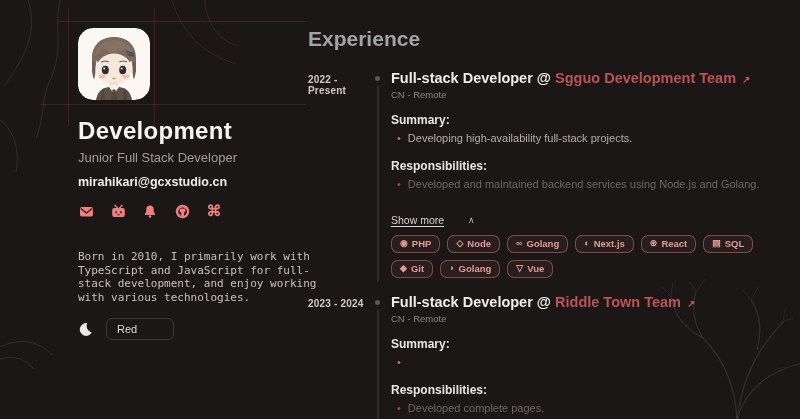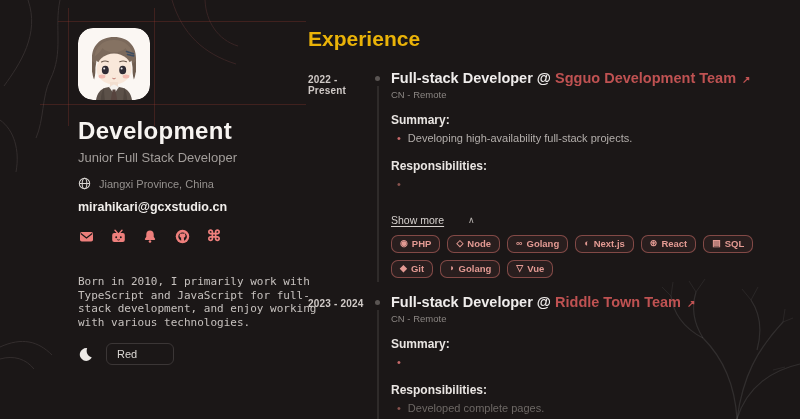--- a/index.html
+++ b/index.html
@@ -27,21 +27,21 @@
   .social{margin-top:13px;display:flex;gap:16px;align-items:center;height:16px}
   .social .s-icon{display:inline-flex;align-items:center;justify-content:center;width:16px;height:16px;cursor:pointer}
   .cmd-glyph{color:#ee7f7c;font-size:15px;font-weight:bold;line-height:16px}
   .about-h{margin-top:22px;font-size:21px;font-weight:bold;color:#f4f1ee}
   .about-p{margin-top:31px;width:247px;font-family:"DejaVu Sans Mono",monospace;font-size:11px;line-height:13.5px;color:#c6c1be}
   .theme-row{margin-top:14px;display:flex;align-items:center;gap:13px}
   .theme-select{width:56px;height:20px;border:1px solid #3b3636;border-radius:6px;display:flex;align-items:center;padding-left:10px;font-size:11px;color:#dcd8d5;background:transparent;cursor:pointer}
 
   
   main{position:absolute;left:300px;top:0;width:500px;height:419px;padding:27px 10px 0 8px;box-sizing:border-box}
-  .exp-h{font-size:21px;font-weight:bold;color:#eab308;margin:0 0 19px}
+  .exp-h{font-size:21px;font-weight:bold;color:#a3a3a3;margin:0 0 19px}
   .entry{display:flex;margin-bottom:16px}
   .period{width:60px;flex:0 0 60px;font-size:10px;font-weight:bold;color:#cfc9c6;padding-top:4px;letter-spacing:.2px}
   .timeline{width:20px;flex:0 0 20px;position:relative}
   .t-dot{position:absolute;left:7px;top:6px;width:5px;height:5px;border-radius:50%;background:#5a5553}
   .t-line{position:absolute;left:9px;top:16px;bottom:-4px;width:1.5px;background:#2f2b2a}
   .content{flex:1;padding-left:3px;min-width:0}
   .jobtitle{font-size:14.5px;font-weight:bold;color:#efeceb;line-height:1.2}
   .company{color:#bf5252;text-decoration:none;cursor:pointer}
   .ext-arrow{color:#bf5252;font-size:10px;margin-left:6px;font-weight:bold}
   .jobloc{font-size:9.5px;color:#8b8683;margin-top:2px}
@@ -113,30 +113,20 @@
     <rect x="32" y="54" width="8" height="7" fill="#f3dfd0"></rect>
     <path d="M18 72c1.2-7 4.8-11 9.5-12.2L36 58l8.5 1.8C49.2 61 52.8 65 54 72z" fill="#5c5149"></path>
     <path d="M31 59l5 7 5-7-5-2.5z" fill="#f6f2ee"></path>
     <path d="M34.6 61.5h2.8l1.8 10.5h-6.4z" fill="#57443e"></path>
     <path d="M26 60c-2 3-3 7.5-3.2 12h4C26.3 67.5 26 63.5 26 60zM46 60c2 3 3 7.5 3.2 12h-4C45.7 67.5 46 63.5 46 60z" fill="#4f453e"></path>
   </svg>
 
   <h1 class="name">Development</h1>
   <div class="subtitle">Junior Full Stack Developer</div>
 
-  <div class="loc-row">
-    <svg width="13" height="13" viewBox="0 0 14 14">
-      <g stroke="#d8d4d1" stroke-width="1.1" fill="none">
-        <circle cx="7" cy="7" r="5.6"></circle>
-        <ellipse cx="7" cy="7" rx="2.5" ry="5.6"></ellipse>
-        <path d="M1.5 7h11"></path>
-      </g>
-    </svg>
-    <span>Jiangxi Province, China</span>
-  </div>
 
   <a class="email">mirahikari@gcxstudio.cn</a>
 
   <div class="social">
     <span class="s-icon">
       <svg width="15" height="15" viewBox="0 0 15 15">
           <rect x="1" y="3" width="13" height="9.5" rx="1.8" fill="#ee7f7c"></rect>
           <path d="M1.8 4.5L7.5 9l5.7-4.5" stroke="#1b1717" stroke-width="1.2" fill="none"></path>
         </svg>
     </span>
@@ -193,20 +183,21 @@
 
       <div class="sec-label">Summary:</div>
       <div class="bullet-row">
         <span class="bullet">•</span>
         <span>Developing high-availability full-stack projects.</span>
       </div>
 
       <div class="sec-label">Responsibilities:</div>
       <div class="bullet-row resp-row">
         <span class="bullet">•</span>
+        <span>Developed and maintained backend services using Node.js and Golang.</span>
       </div>
 
       <div class="show-more">
         <span class="sm-label">Show more</span>
         <span class="chevron">∧</span>
       </div>
 
       <div class="tags">
           <span class="tag">
             <span class="tag-icon">◉</span>

